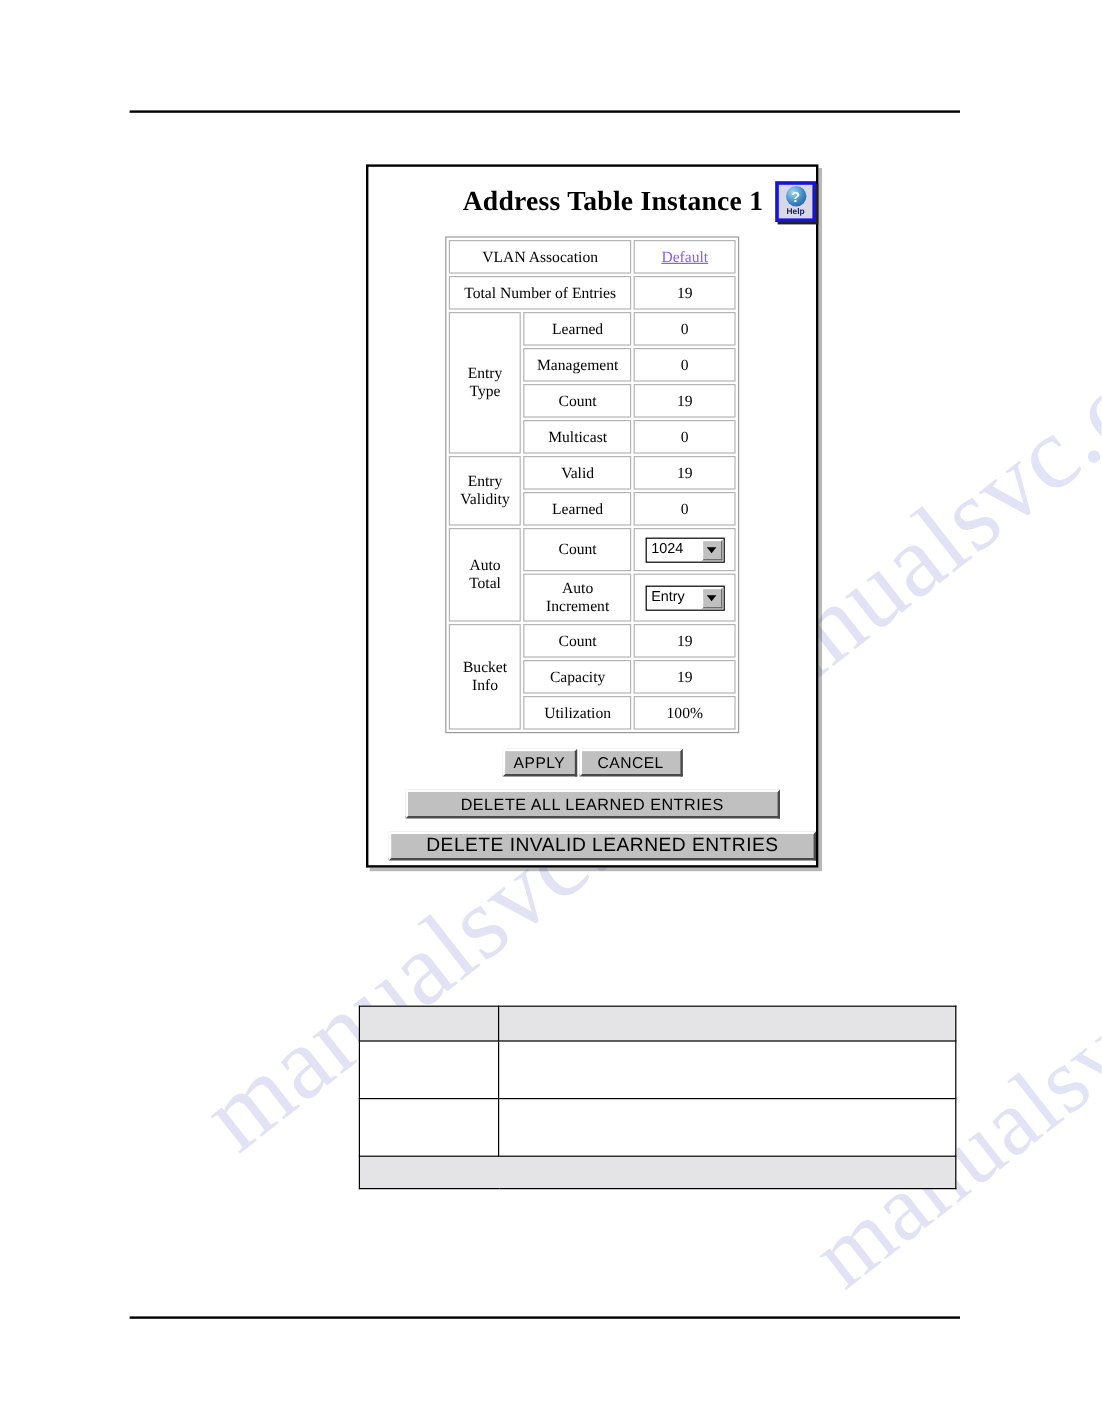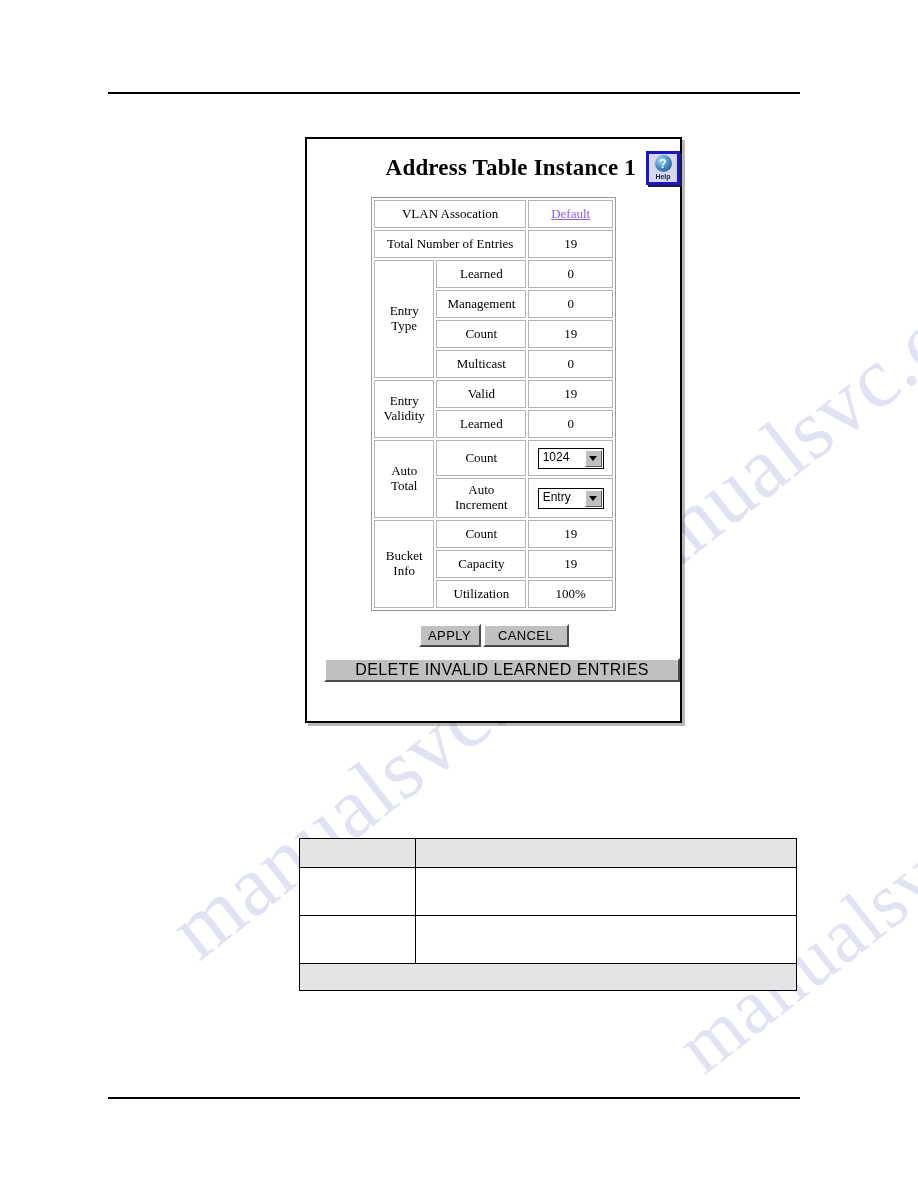--- a/index.html
+++ b/index.html
@@ -376,20 +376,21 @@
         <td class="val-cell">100%</td>
       </tr>
     </tbody>
   </table>
 
   <div id="btn-row">
     <div class="win-btn" id="apply-button">APPLY</div>
     <div class="win-btn" id="cancel-button">CANCEL</div>
   </div>
 
+  <div class="win-btn" id="delete-all-button">DELETE ALL LEARNED ENTRIES</div>
   <div class="win-btn" id="delete-invalid-button">DELETE INVALID LEARNED ENTRIES</div>
 </div>
 
 <table id="ref-table">
   <tbody>
     <tr>
       <td class="head-cell col-narrow"></td>
       <td class="head-cell"></td>
     </tr>
     <tr>

